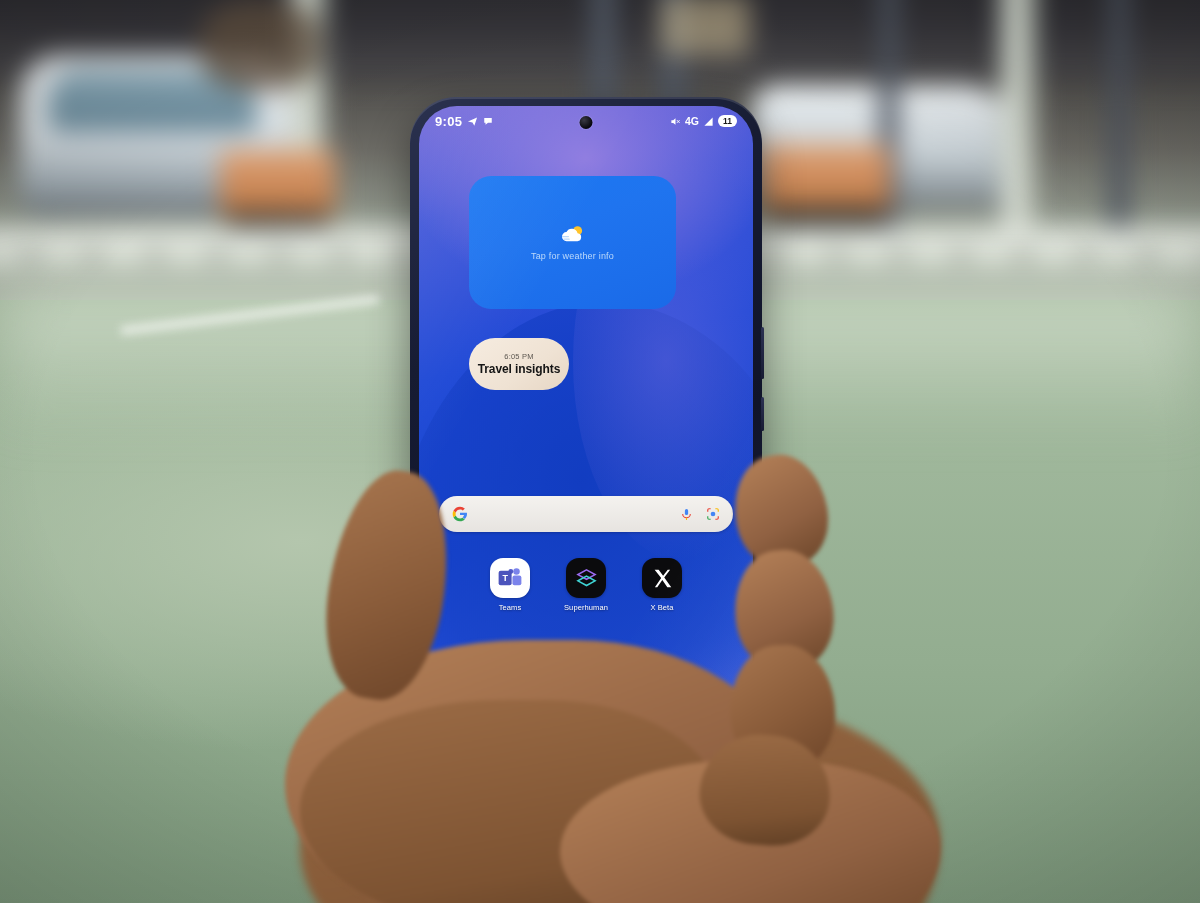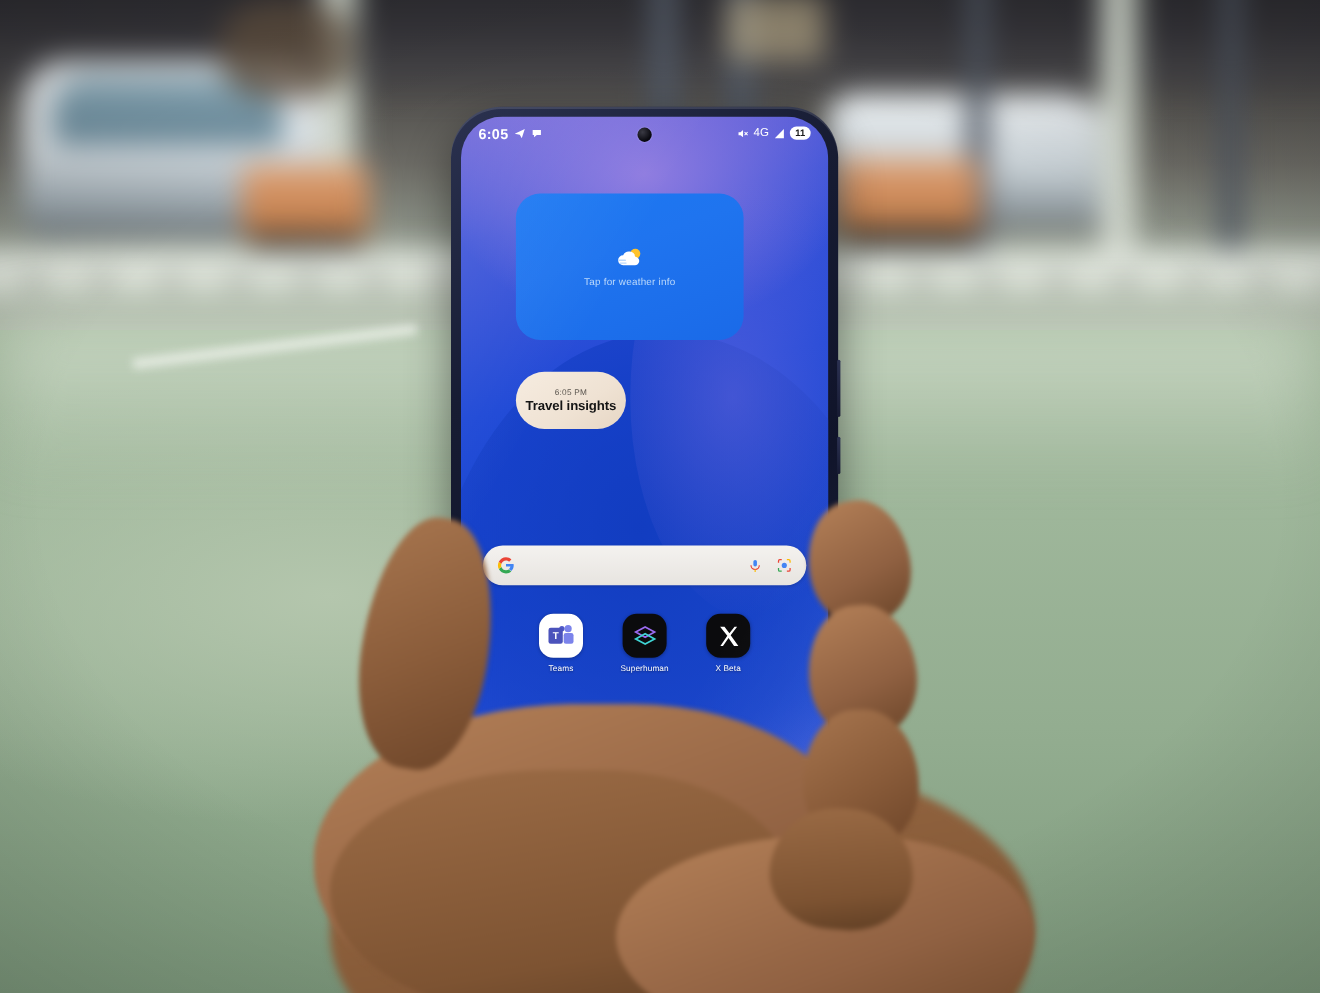--- a/index.html
+++ b/index.html
@@ -128,21 +128,21 @@
 
   
   .statusbar {
     position:absolute; left:0; right:0; top:0; height:30px;
     display:flex; align-items:center; justify-content:space-between;
     padding:0 16px; color:#fff; z-index:5;
   }
   .sb-left { display:flex; align-items:center; gap:5px; }
   .sb-time { font-size:13px; font-weight:700; letter-spacing:.3px; }
   .sb-right { display:flex; align-items:center; gap:4px; }
-  .sb-4g { font-size:10.5px; font-weight:400; }
+  .sb-4g { font-size:10.5px; font-weight:700; }
   .battery-pill {
     background:#fff; color:#1b1b1b; border-radius:8px;
     font-size:8.5px; font-weight:700; padding:1px 5px; line-height:1.25;
   }
   .camera-hole {
     position:absolute; left:50%; top:10px; transform:translateX(-50%);
     width:13px; height:13px; border-radius:50%;
     background:radial-gradient(circle at 35% 32%, #3a3a44 0%, #0a0a10 65%, #000 100%);
     box-shadow:0 0 0 1px rgba(255,255,255,.1);
     z-index:6;
@@ -285,21 +285,21 @@
 <div class="phone">
   <div class="side-btn" style="top:230px;height:52px;"></div>
   <div class="side-btn" style="top:300px;height:34px;"></div>
 
   <div class="screen">
     <div class="screen-swirl"></div>
     <div class="screen-swirl2"></div>
 
     <div class="statusbar">
       <div class="sb-left">
-        <span class="sb-time">6:05</span>
+        <span class="sb-time">9:05</span>
         <svg width="11" height="11" viewBox="0 0 24 24">
           <path d="M2 12 L22 3 L16 21 L12 14 Z" fill="#ffffff"></path>
         </svg>
         <svg width="10" height="10" viewBox="0 0 24 24">
           <path d="M3 5 h18 v11 h-9 l-6 5 v-5 h-3 z" fill="#ffffff"></path>
         </svg>
       </div>
       <div class="sb-right">
         <svg width="11" height="11" viewBox="0 0 24 24">
           <path d="M3 9 h4 l5-4 v14 l-5-4 H3 z" fill="#ffffff"></path>

